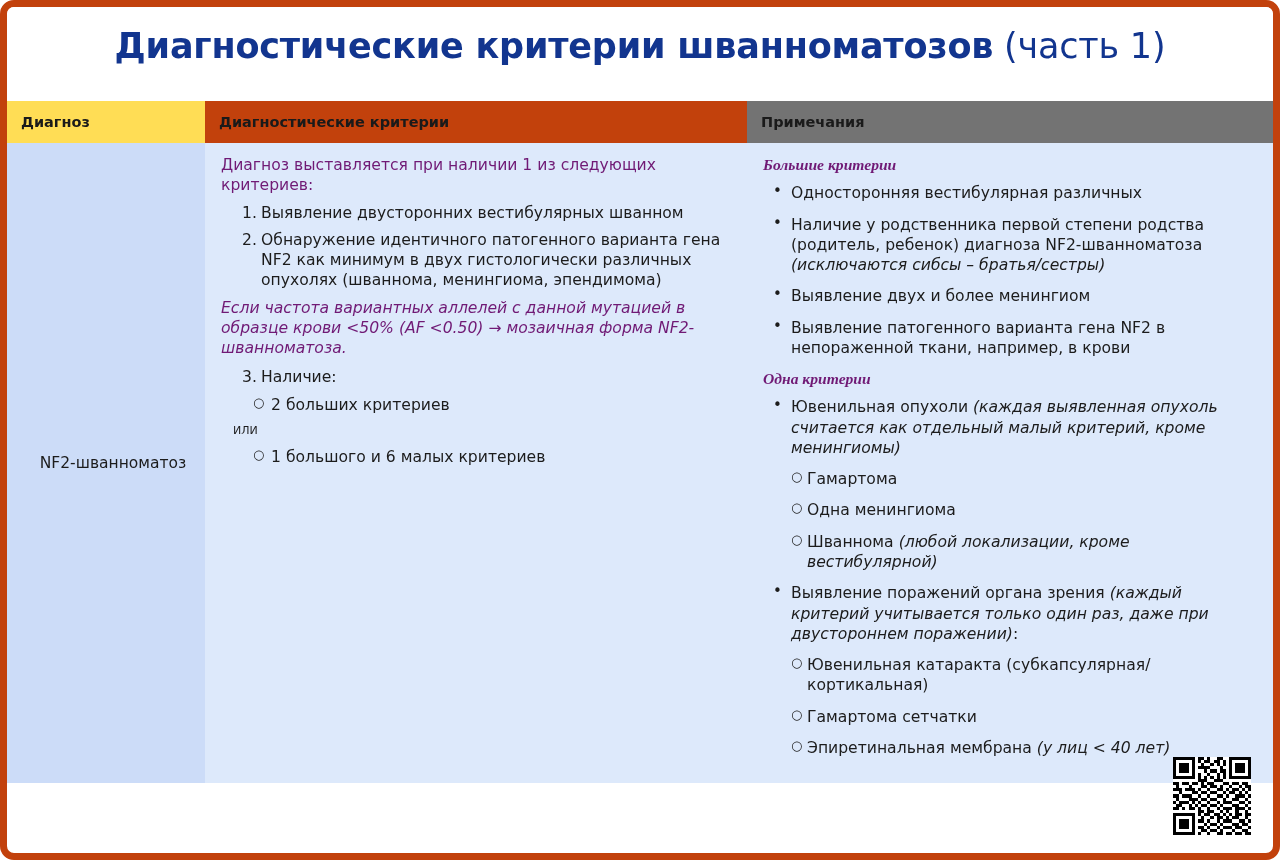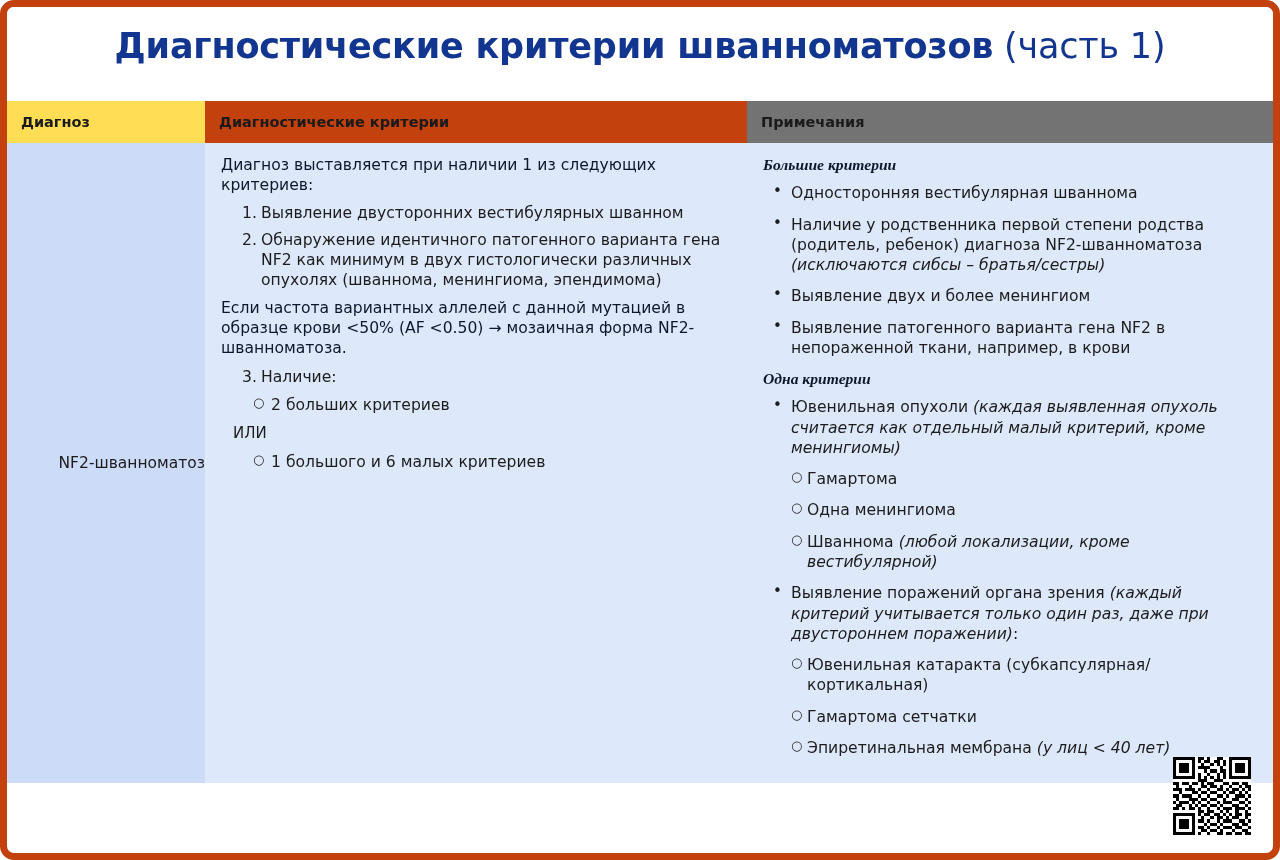--- a/index.html
+++ b/index.html
@@ -82,38 +82,38 @@
   .hdr-notes { background: #737373; }
 
   .tbl td {
     vertical-align: top;
     padding: 0;
     box-sizing: border-box;
   }
   .cell-diag {
     background: #ccdcf8;
     vertical-align: middle !important;
-    text-align: right;
+    text-align: center;
     padding: 0 0 0 14px !important;
     font-size: 15.5px;
     color: #1c1c1c;
     height: 629px;
   }
   .cell-crit  { background: #dde9fb; padding: 12px 18px 14px 16px !important; }
   .cell-notes { background: #dde9fb; padding: 12px 14px 14px 16px !important; }
 
   
   .blk {
     font-size: 15.6px;
     line-height: 1.30;
-    color: #0f172a;
+    color: #701a75;
     margin: 0 0 9px 0;
   }
   .blk:last-child { margin-bottom: 0; }
-  .blk.italic { }
+  .blk.italic { font-style: italic; }
   .blk.bold-italic {
     font-style: italic;
     font-weight: bold;
     margin-bottom: 8px;
     font-family: Liberation Serif, serif;
   }
   .blk.plain { margin-bottom: 7px; }
 
   
   .num-item {
@@ -161,21 +161,21 @@
   .sub-item > .marker {
     position: absolute;
     left: 28px;
     top: 0;
     font-size: 13px;
   }
   .sub-item.crit-sub { padding-left: 50px; margin-bottom: 9px; }
   .sub-item.crit-sub > .marker { left: 32px; }
 
   .or-line {
-    font-size: 15px;
+    font-size: 11px;
     line-height: 1.30;
     color: #1c1c1c;
     margin: 0 0 9px 0;
     padding-left: 12px;
   }
 
   em.i { }
 
   
   .qr-wrap {
@@ -251,21 +251,21 @@
           </div>
 
         </td>
 
         <td class="cell-notes">
 
           <p class="blk bold-italic">Большие критерии</p>
 
           <div class="bul-item">
             <span class="marker">•</span>
-            <span>Односторонняя вестибулярная шваннома</span>
+            <span>Односторонняя вестибулярная различных</span>
           </div>
 
           <div class="bul-item">
             <span class="marker">•</span>
             <span>Наличие у родственника первой степени родства (родитель, ребенок) диагноза NF2-шванноматоза </span><em class="i">(исключаются сибсы – братья/сестры)</em>
           </div>
 
           <div class="bul-item">
             <span class="marker">•</span>
             <span>Выявление двух и более менингиом</span>

